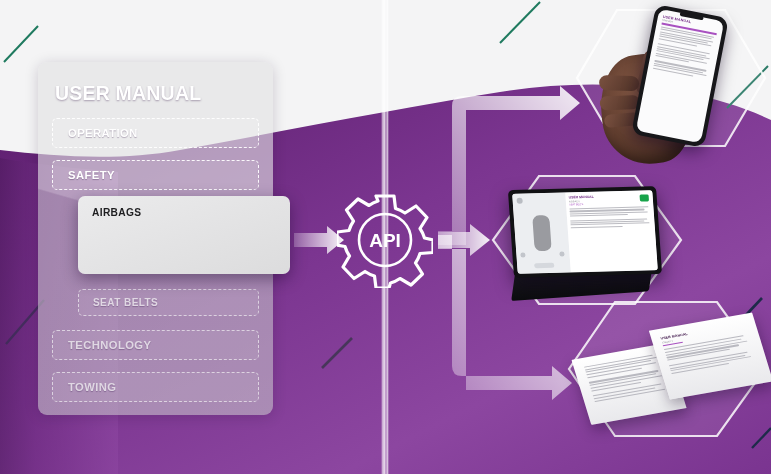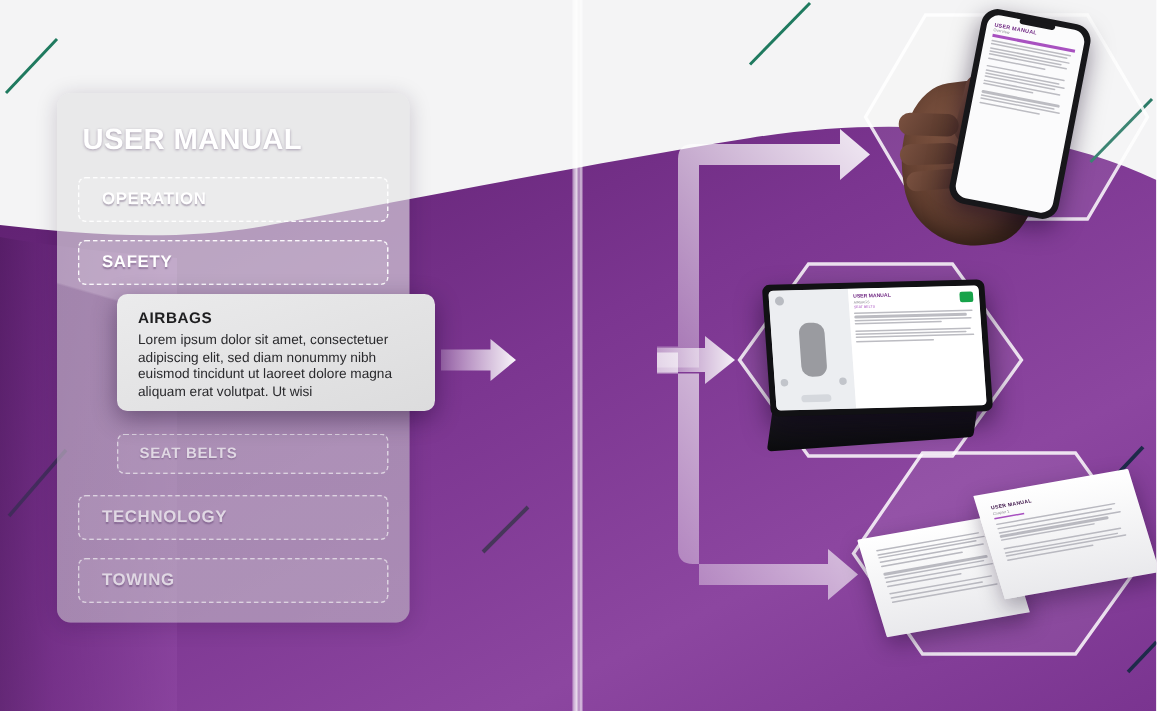--- a/index.html
+++ b/index.html
@@ -224,21 +224,20 @@
     </div>
     <div class="chip" style="top:310px;">
       <span>TOWING</span>
     </div>
 
     <div class="panel-veil"></div>
   </div>
 
   <div class="callout">
     <h4>AIRBAGS</h4>
-    <p>Lorem ipsum dolor sit amet, consectetuer adipiscing elit, sed diam nonummy nibh euismod tincidunt ut laoreet dolore magna aliquam erat volutpat. Ut wisi</p>
   </div>
 
   <svg class="arrow-svg" viewBox="0 0 771 474">
     <defs>
       <linearGradient id="ag-in" x1="0" y1="0" x2="1" y2="0">
         <stop offset="0%" stop-color="#ffffff" stop-opacity=".22"></stop>
         <stop offset="100%" stop-color="#ffffff" stop-opacity=".95"></stop>
       </linearGradient>
       <linearGradient id="ag-out" x1="0" y1="0" x2="1" y2="0">
         <stop offset="0%" stop-color="#ffffff" stop-opacity=".30"></stop>
@@ -260,20 +259,37 @@
 
     <g>
       <path d="M438,232 L470,232 L470,224 L490,240 L470,256 L470,248 L438,248 Z" fill="url(#ag-out)"></path>
     </g>
 
     <g>
       <path d="M438,235 L452,235 L452,366 Q452,376 462,376 L552,376 L552,366 L572,383 L552,400 L552,390 L466,390 L466,249 L438,249 Z" fill="url(#ag-up)"></path>
     </g>
   </svg>
 
+  <div class="gear-wrap">
+    <svg viewBox="0 0 96 96">
+      <g fill="none" stroke="#ffffff" stroke-width="3.2" stroke-linejoin="round">
+        <path d="M39,4 L57,4 L58.5,16.5
+                 A33,33 0 0 1 68,21 L79,14 L90,25.5 L83,36.5
+                 A33,33 0 0 1 87.5,46 L96,48 L96,60.5
+                 L83,61.5 A33,33 0 0 1 78.5,71 L85.5,82 L74,93 L63,86.5
+                 A33,33 0 0 1 53.5,91 L52,96 L39,96 L37.5,84
+                 A33,33 0 0 1 28,79.5 L17,86.5 L6,75 L12.5,64
+                 A33,33 0 0 1 8,54.5 L0,53 L0,40 L12,38.5
+                 A33,33 0 0 1 16.5,29 L9.5,18 L21,7 L32,13.5
+                 A33,33 0 0 1 41,9 Z" transform="translate(0,0) scale(1)"></path>
+      </g>
+      <circle cx="48" cy="48" r="26" fill="none" stroke="#ffffff" stroke-width="2.6"></circle>
+      <text x="48" y="55" text-anchor="middle" font-family="Liberation Sans, sans-serif" font-size="19" font-weight="bold" fill="#ffffff">API</text>
+    </svg>
+  </div>
 
   <div class="hex-card phone-card">
     <svg class="hex-svg" viewBox="0 0 198 152">
       <polygon points="44,8 152,8 192,76 152,144 44,144 4,76" fill="rgba(255,255,255,.10)" stroke="#ffffff" stroke-width="2.2" opacity=".85"></polygon>
     </svg>
 
     <div class="hand">
       <div class="finger" style="left:44px; top:-4px; width:16px; height:46px; transform:rotate(22deg);"></div>
       <div class="finger" style="left:2px;  top:18px; width:40px; height:15px; transform:rotate(10deg);"></div>
       <div class="finger" style="left:0px;  top:38px; width:40px; height:14px; transform:rotate(6deg);"></div>

